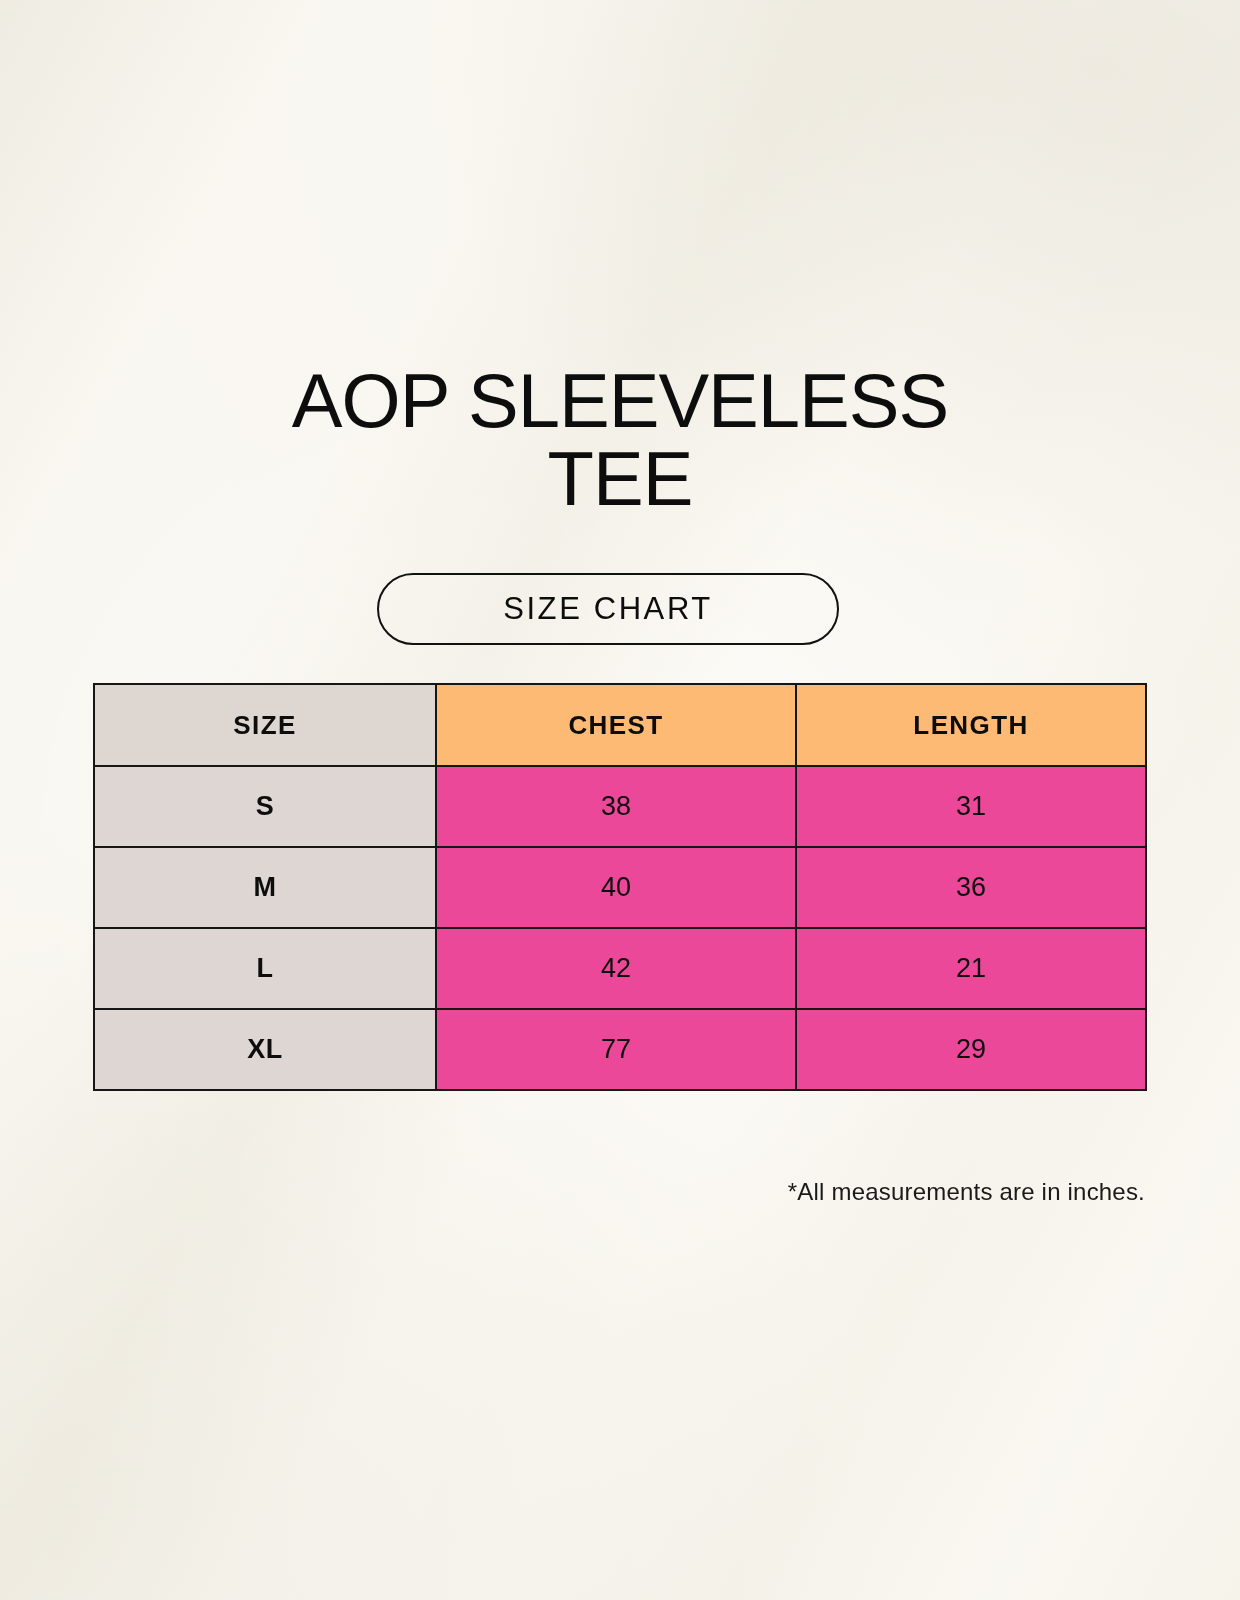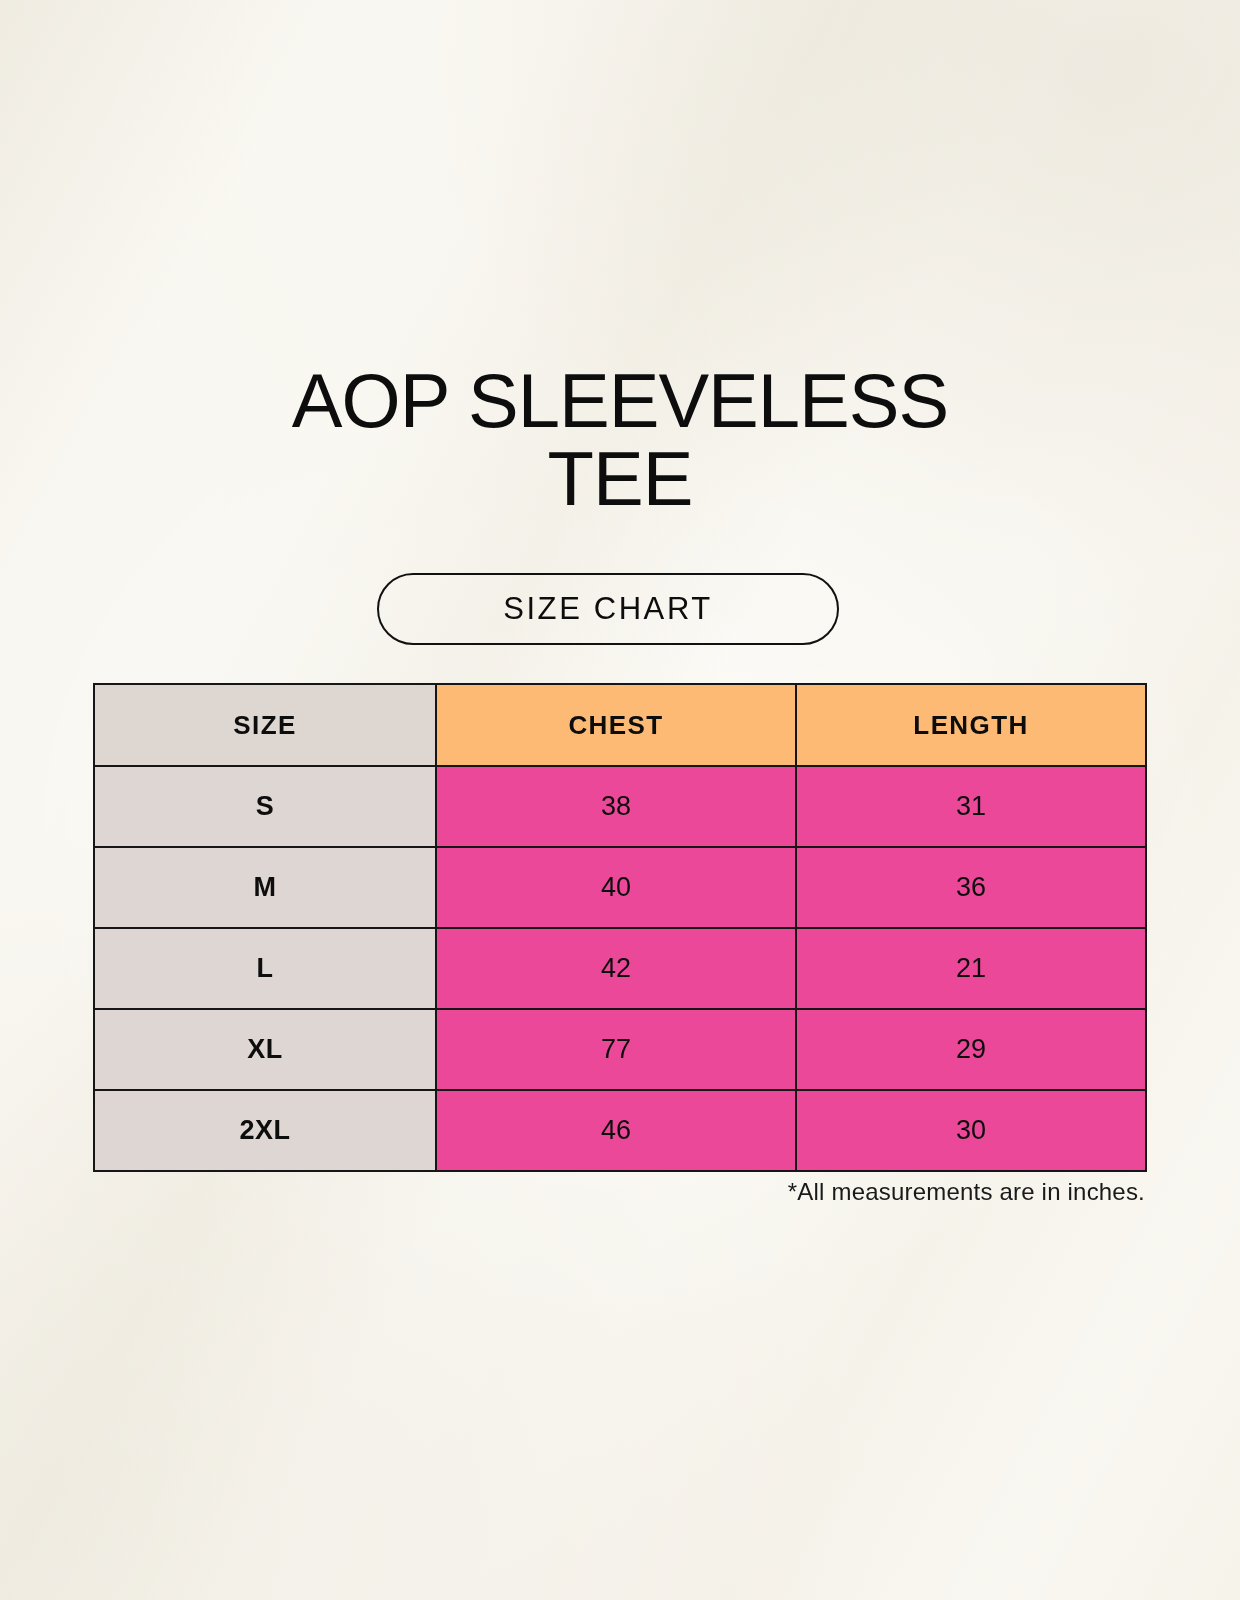--- a/index.html
+++ b/index.html
@@ -184,23 +184,18 @@
       <tr>
         <td class="cell-size">L</td>
         <td class="cell-val">42</td>
         <td class="cell-val">21</td>
       </tr>
       <tr>
         <td class="cell-size">XL</td>
         <td class="cell-val">77</td>
         <td class="cell-val">29</td>
       </tr>
-      <tr>
-        <td class="cell-size">2XL</td>
-        <td class="cell-val">46</td>
-        <td class="cell-val">30</td>
-      </tr>
     </tbody>
   </table>
 
   <div id="footnote">*All measurements are in inches.</div>
 
 </div>
 
 </body></html>

